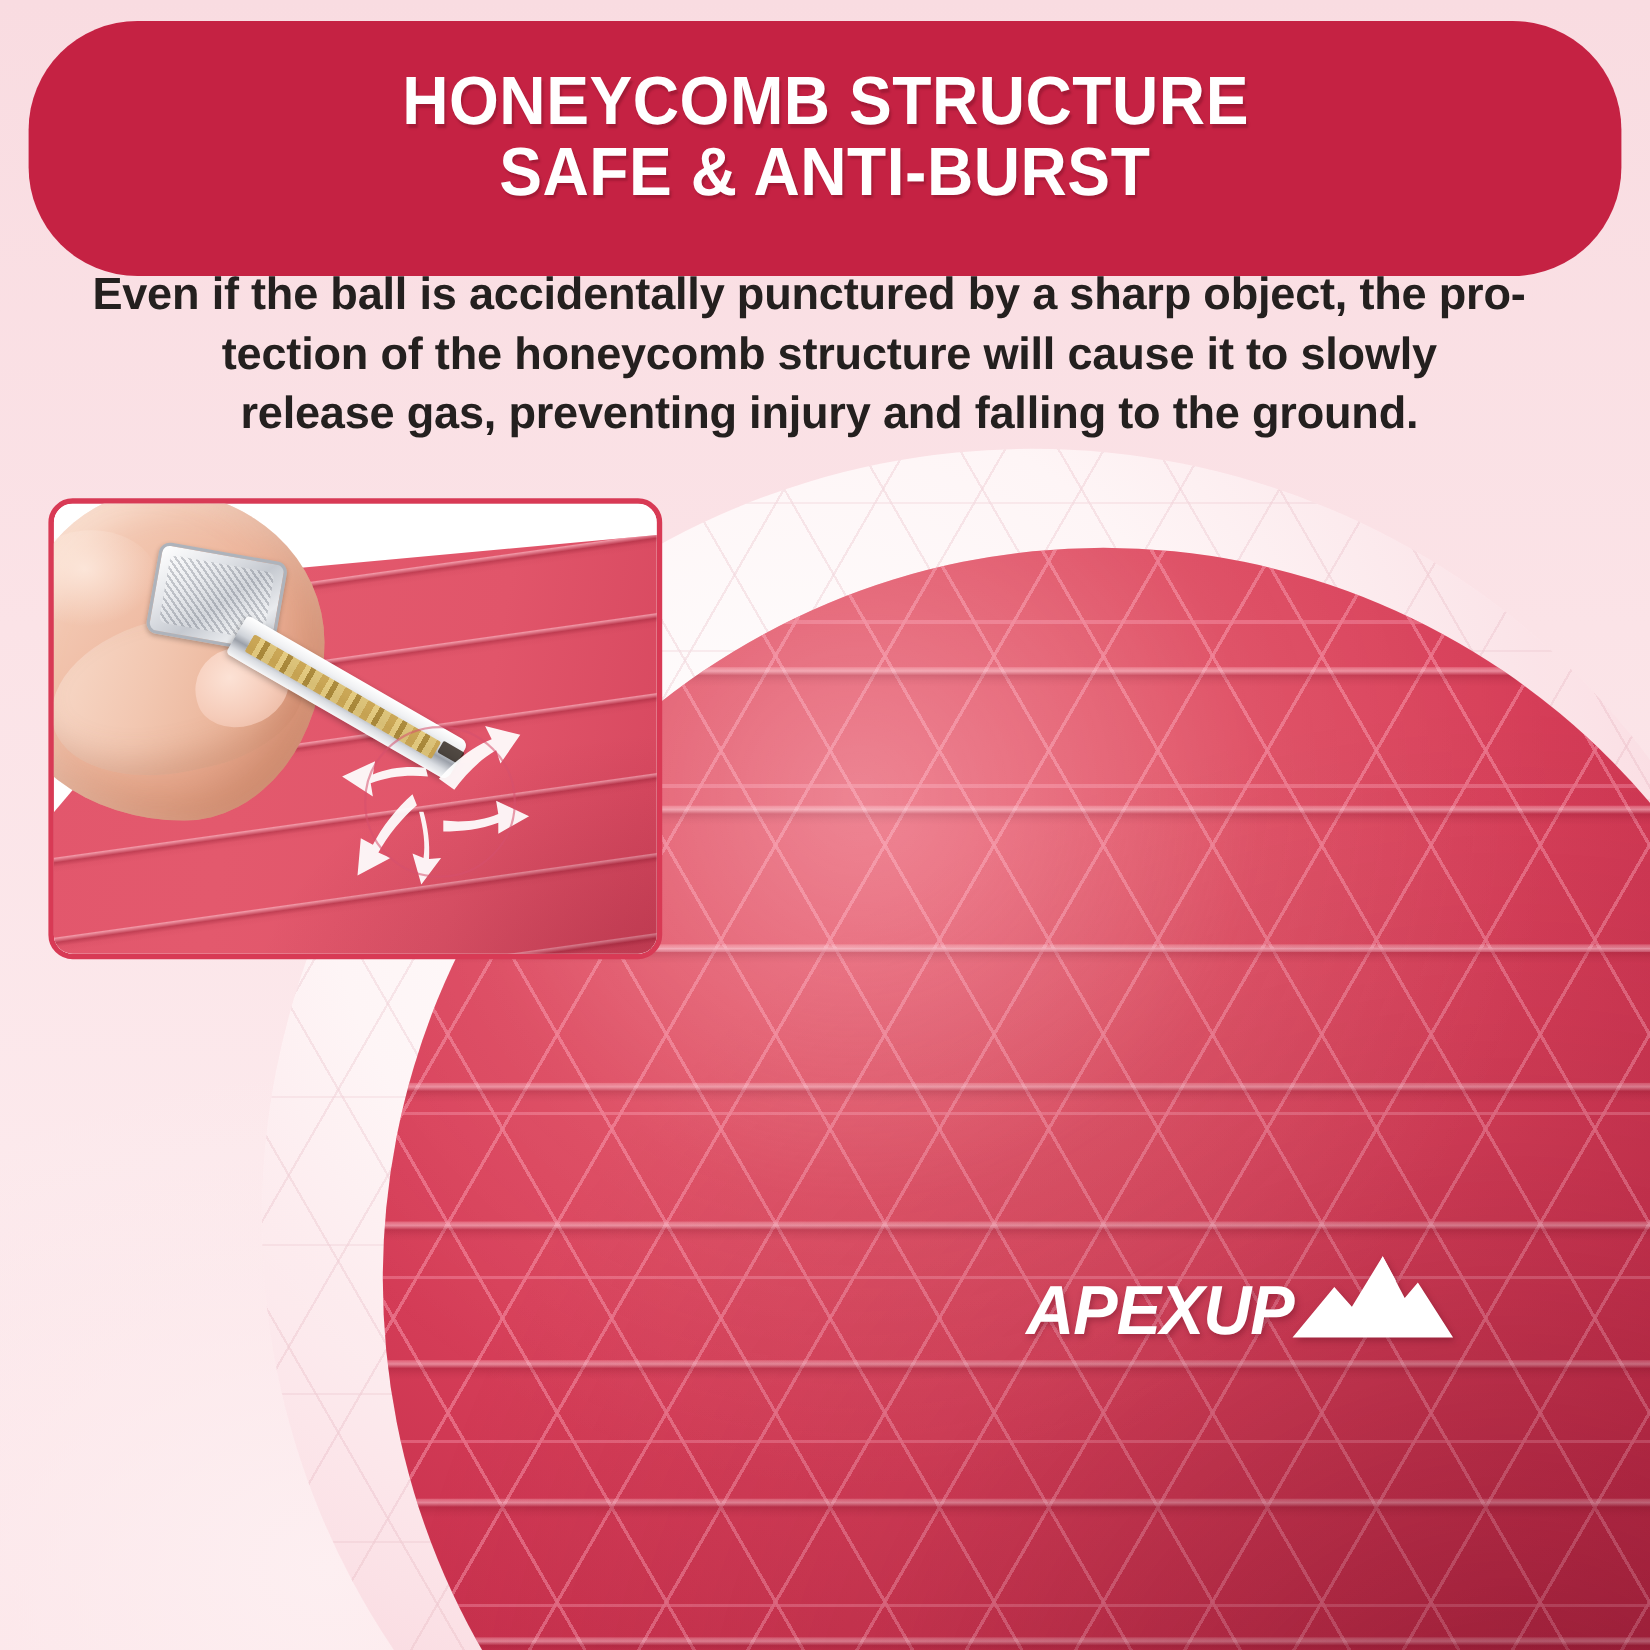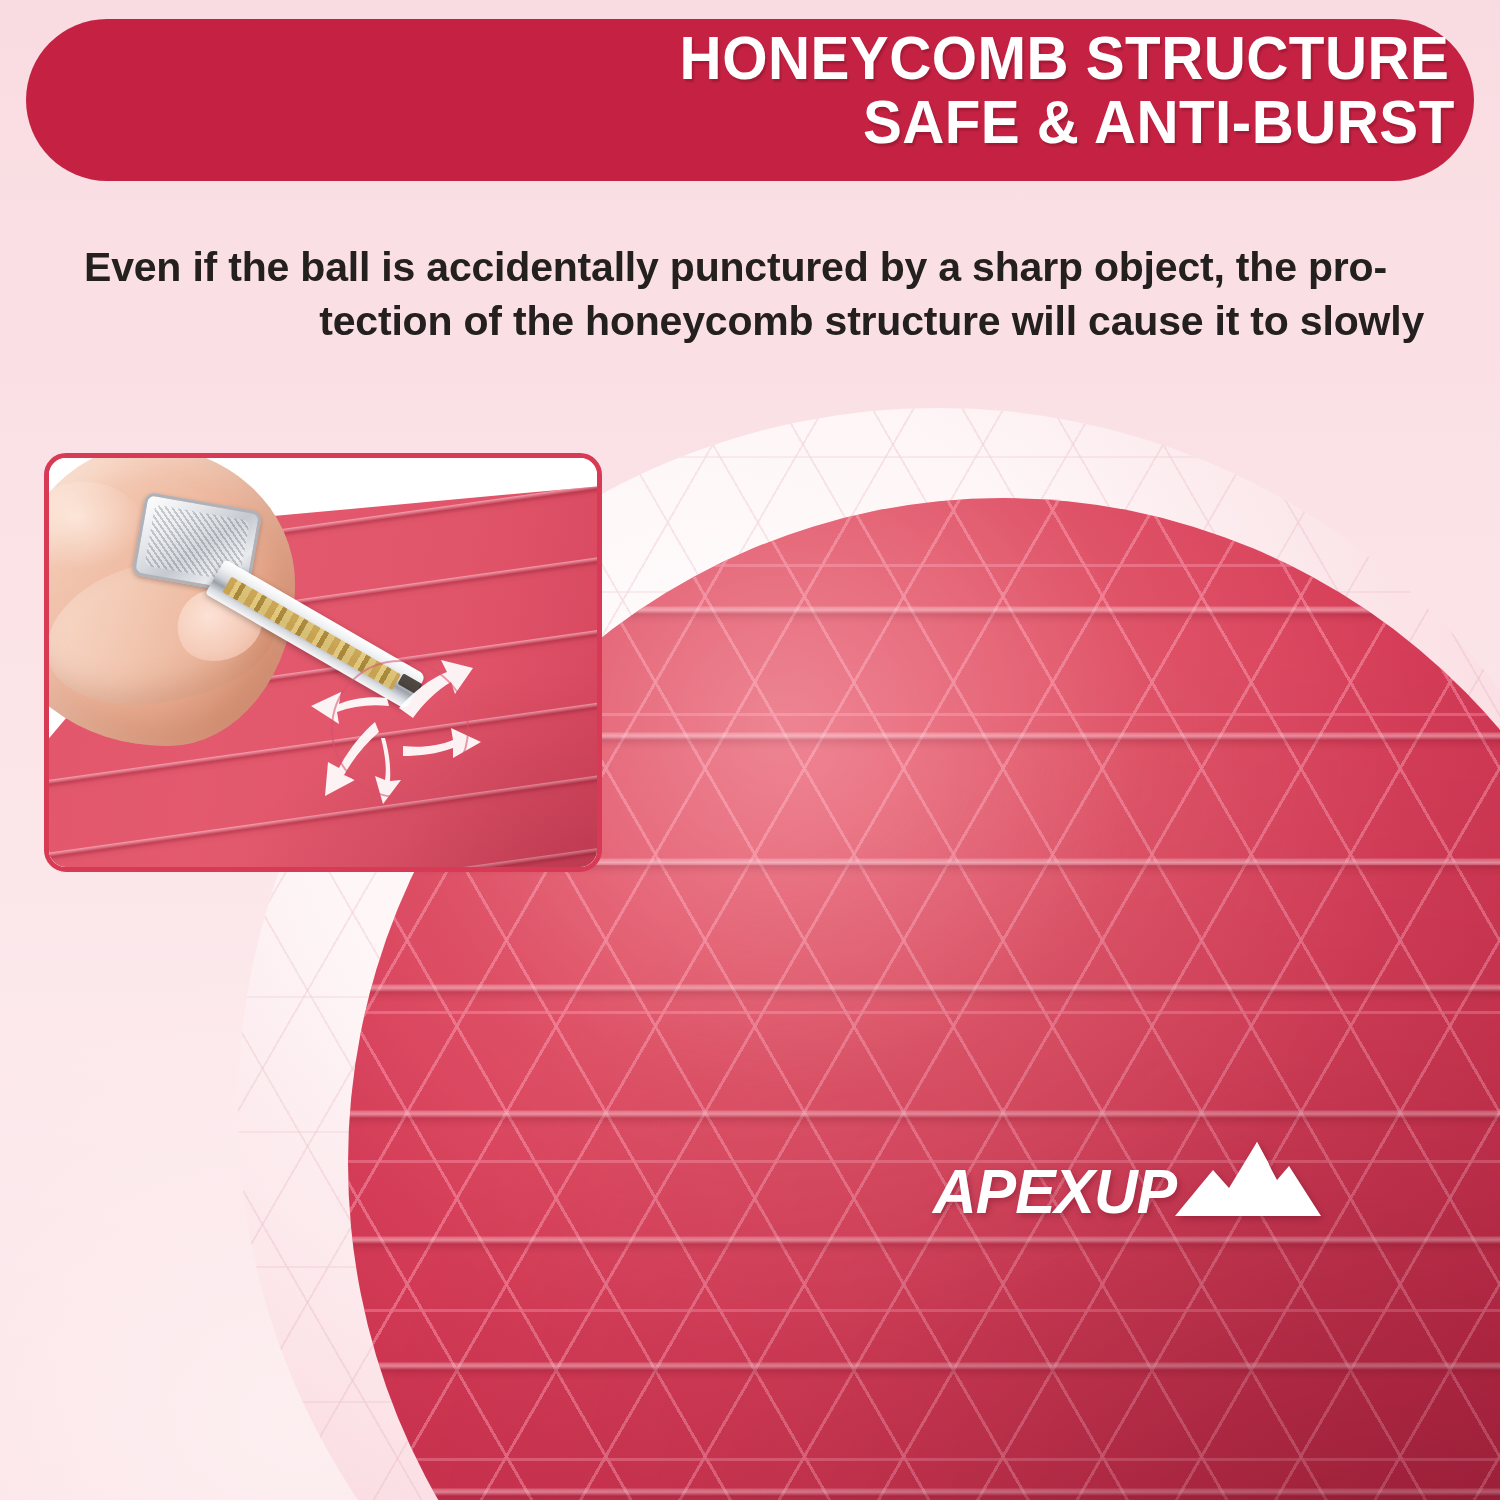--- a/index.html
+++ b/index.html
@@ -28,26 +28,26 @@
       radial-gradient(ellipse 900px 700px at 20% 95%, #fdeff1 0%, rgba(253,239,241,0) 65%),
       linear-gradient(180deg, #f9dce1 0%, #fbe3e7 38%, #fce9ec 70%, #fbe2e6 100%);
   }
 
   
   .banner {
     position: absolute;
     left: 26px;
     top: 19px;
     width: 1448px;
-    height: 162px;
+    height: 232px;
     background: #c52243;
     border-radius: 99px;
     display: flex;
     flex-direction: column;
-    align-items: flex-end;
+    align-items: center;
     justify-content: center;
     box-sizing: border-box;
     padding-bottom: 20px;
   }
   .banner-line {
     color: #ffffff;
     font-family: "Liberation Sans Narrow", "Liberation Sans", sans-serif;
     font-weight: 700;
     font-size: 62px;
     letter-spacing: 0.5px;
@@ -65,21 +65,21 @@
     top: 240px;
     width: 1340px;
     color: #24201f;
     font-family: "Liberation Sans", sans-serif;
     font-size: 41px;
     line-height: 1.32;
     font-weight: 700;
     letter-spacing: -0.2px;
   }
   .body-copy .ln { display: block; white-space: nowrap; }
-  .body-copy .ln.c { text-align: right; }
+  .body-copy .ln.c { text-align: center; }
 
   
   .ball-stage {
     position: absolute;
     left: 0;
     top: 390px;
     width: 1500px;
     height: 1110px;
     overflow: hidden;
   }
@@ -394,20 +394,21 @@
   </div>
 
   <div class="banner" data-name="headline-banner">
     <div class="banner-line" data-name="headline-line-1">HONEYCOMB STRUCTURE</div>
     <div class="banner-line" data-name="headline-line-2">SAFE &amp; ANTI-BURST</div>
   </div>
 
   <div class="body-copy" data-name="description-paragraph">
     <span class="ln" data-name="description-line-1">Even if the ball is accidentally punctured by a sharp object, the pro-</span>
     <span class="ln c" data-name="description-line-2">tection of the honeycomb structure will cause it to slowly</span>
+    <span class="ln c" data-name="description-line-3">release gas, preventing injury and falling to the ground.</span>
   </div>
 
   <div class="inset" data-name="puncture-demo-inset">
     <div class="inset-photo" data-name="inset-photo">
 
       <div class="inset-ball" data-name="inset-ball-surface">
         <div class="inset-ball-ridges" data-name="inset-ball-ridges"></div>
         <div class="inset-ball-shade" data-name="inset-ball-shading"></div>
       </div>
 

